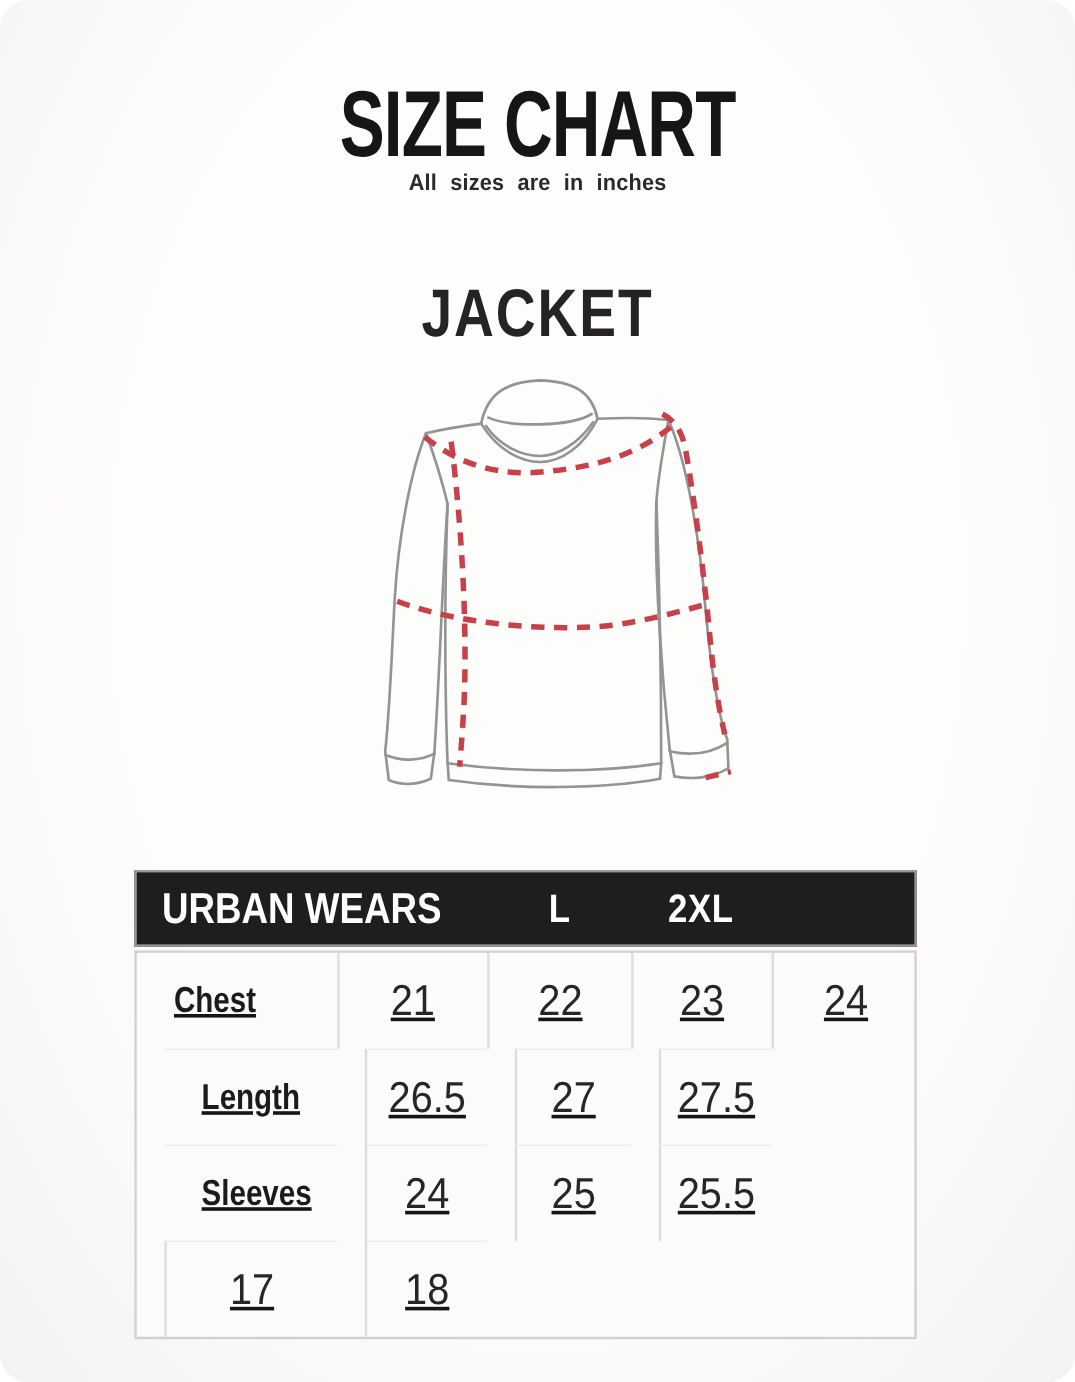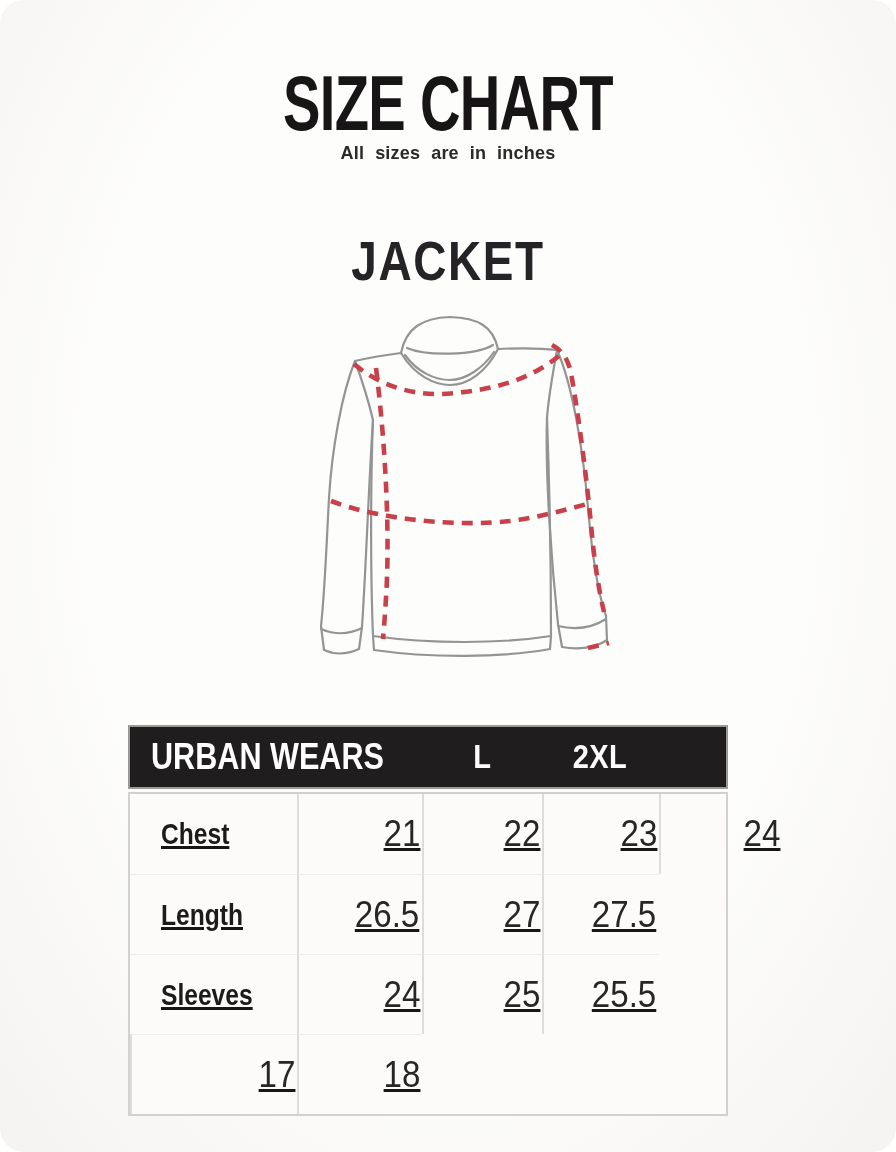--- a/index.html
+++ b/index.html
@@ -31,21 +31,21 @@
     text-align:center;
     font-size:56px;font-weight:bold;letter-spacing:2px;
     transform:scaleX(0.82);transform-origin:50% 50%;
     white-space:nowrap;color:#252325;
   }
   .jacket-wrap{
     position:absolute;left:298px;top:298px;width:334px;height:374px;
   }
   
   .size-table{
-    position:absolute;left:128px;top:725px;width:600px;
+    position:absolute;left:112px;top:725px;width:652px;
   }
   .grid-cols{
     display:grid;
     grid-template-columns:167px 125px 120px 117px 123px;
   }
   .table-header{
     box-sizing:border-box;
     height:64px;
     background:#201d1e;
     border:2px solid #9c9999;
@@ -70,31 +70,31 @@
     letter-spacing:0.5px;
   }
   .table-body{
     box-sizing:border-box;
     margin-top:3px;
     background:#fcfbfa;
     border:2px solid #d2d1cf;
     text-decoration:underline;
   }
   .table-row{height:80px;}
-  .table-row + .table-row .cell{border-top:1px solid #ececea;}
+  .table-row + .table-row .cell{border-top:1px solid #ececea;margin-left:23px;}
   .cell{
     display:flex;align-items:center;justify-content:center;
     box-sizing:border-box;
   }
   .label-cell{justify-content:flex-start;padding-left:31px;}
   .label-text{
     font-size:30px;font-weight:bold;color:#1b1b1b;white-space:nowrap;
     transform:scaleX(0.82);transform-origin:left center;
   }
-  .value-cell{border-left:2px solid #dddcda;justify-content:flex-end;}
+  .value-cell{border-left:2px solid #dddcda;}
   .value-text{
     font-size:36px;color:#262626;
     font-family:"Liberation Sans", sans-serif;font-weight:normal;
     transform:scaleX(0.92);transform-origin:center;
   }
 </style>
 </head>
 <body>
 
 <div class="canvas">

